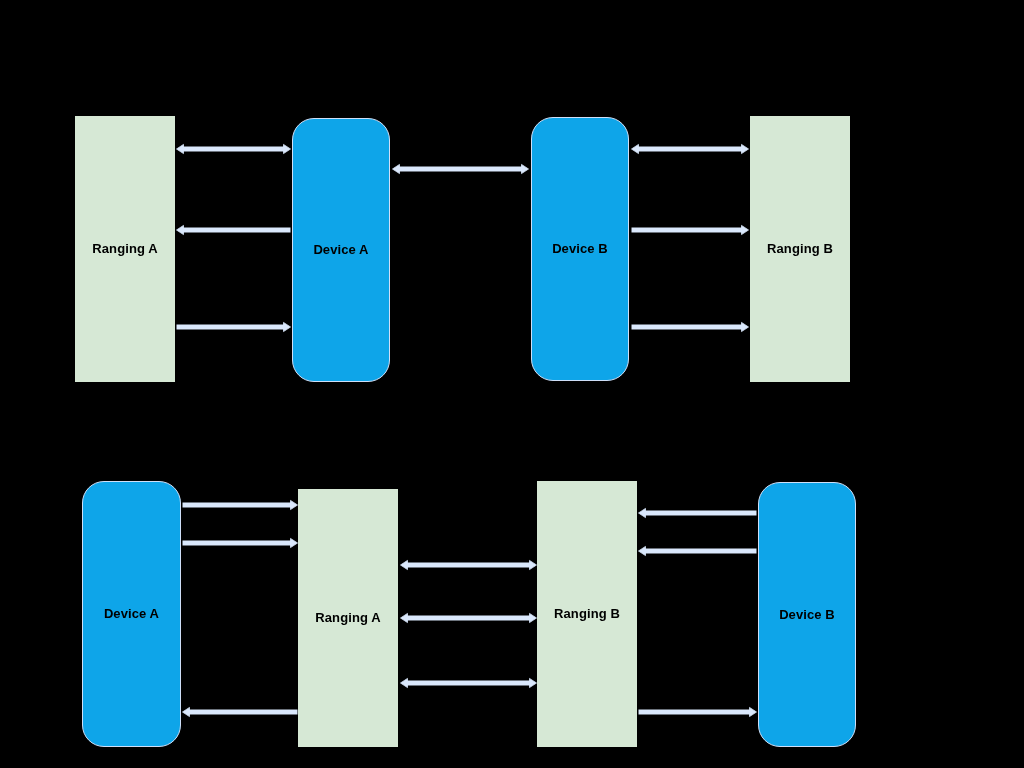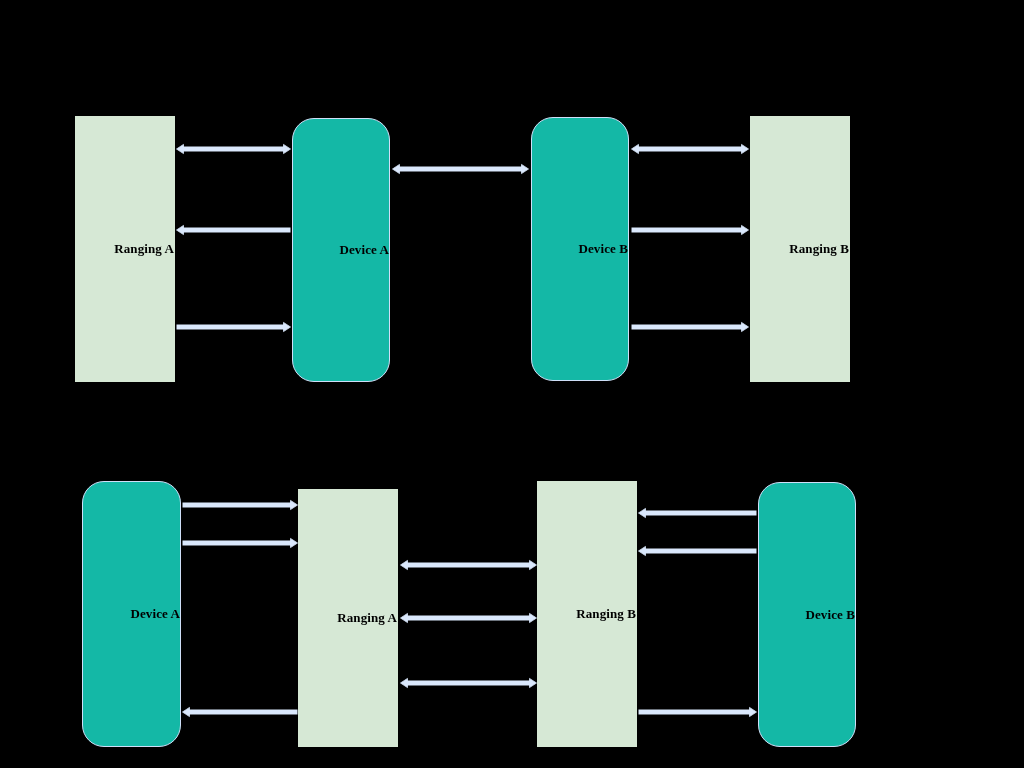--- a/index.html
+++ b/index.html
@@ -15,36 +15,36 @@
     position: relative;
     width: 1024px;
     height: 768px;
     background: #000000;
   }
   .node {
     position: absolute;
     box-sizing: border-box;
     display: flex;
     align-items: center;
-    justify-content: flex-end;
+    justify-content: center;
     text-align: center;
-    font-family: Liberation Serif, serif;
+    font-family: Liberation Sans, sans-serif;
     font-size: 13px;
     font-weight: bold;
     color: #000000;
     line-height: 1.2;
     letter-spacing: 0.1px;
   }
   .node.ranging {
     background: #d6e8d5;
     border: 1px solid #d6e8d5;
     border-radius: 0;
   }
   .node.device {
-    background: #14b8a6;
+    background: #0ea5e9;
     border: 1px solid #cfdff8;
     border-radius: 22px;
   }
   .node .node-label {
     display: block;
     pointer-events: none;
   }
   .edge {
     position: absolute;
     height: 12px;

